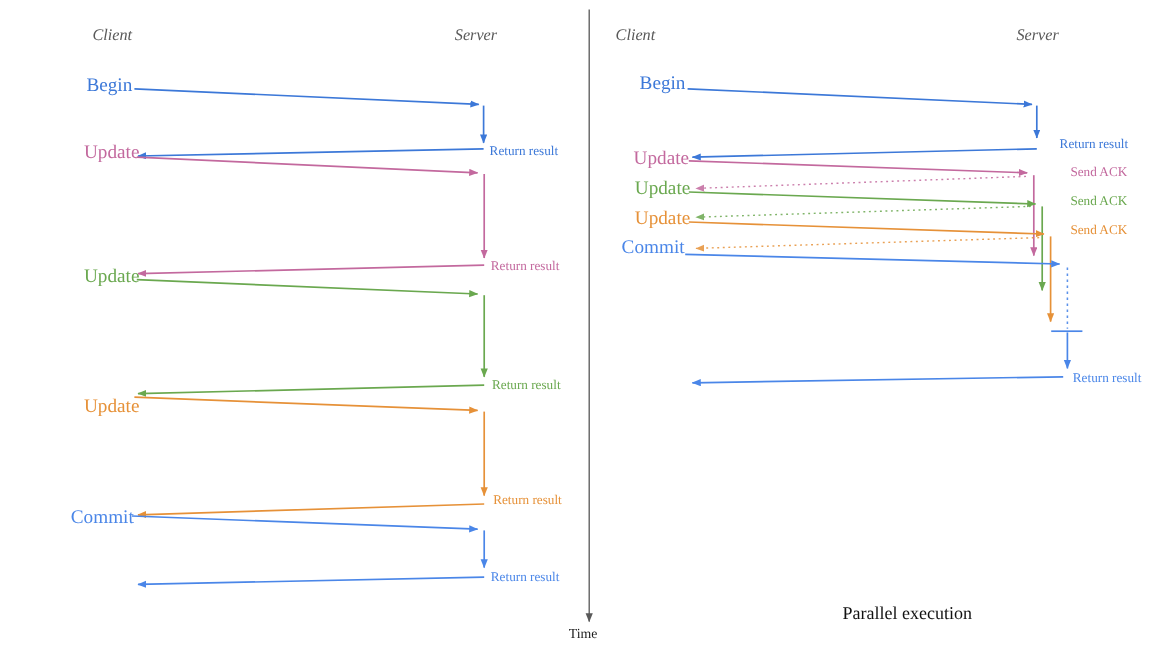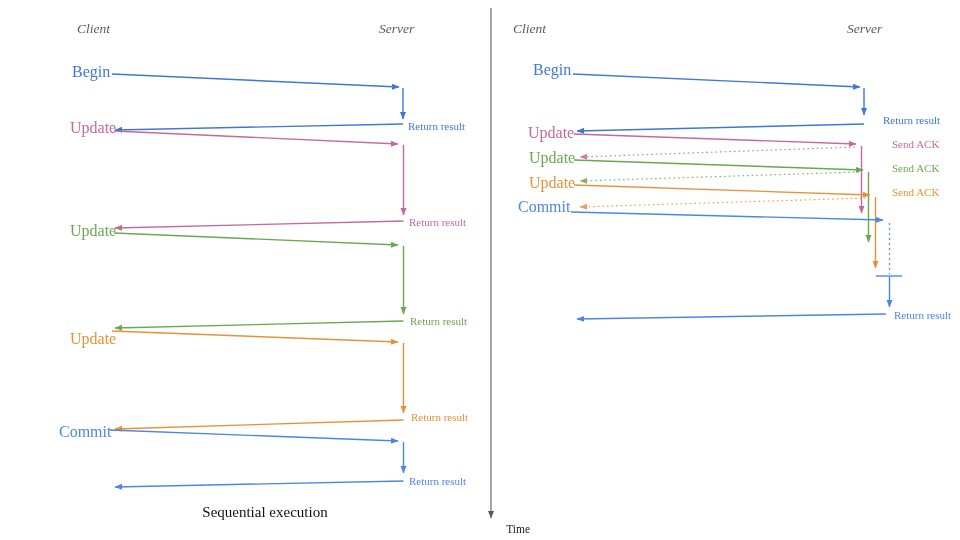--- a/index.html
+++ b/index.html
@@ -109,36 +109,36 @@
 
   <div class="lbl msg c-green" style="left:42px;top:224px;">Update</div>
   <div class="lbl rr  c-green" style="left:382px;top:314px;">Return result</div>
 
   <div class="lbl msg c-orange" style="left:42px;top:332px;">Update</div>
   <div class="lbl rr  c-orange" style="left:383px;top:410px;">Return result</div>
 
   <div class="lbl msg c-blue2" style="left:31px;top:425px;">Commit</div>
   <div class="lbl rr  c-blue2" style="left:381px;top:474px;">Return result</div>
 
-  <div class="lbl cap" style="left:152px;top:505px;width:170px;">Sequential execution</div>
 
   <div class="lbl hdr" style="left:485px;top:22px;">Client</div>
   <div class="lbl hdr" style="left:819px;top:22px;">Server</div>
 
   <div class="lbl msg c-blue" style="left:505px;top:63px;">Begin</div>
   <div class="lbl rr  c-blue" style="left:855px;top:113px;">Return result</div>
 
   <div class="lbl msg c-pink" style="left:500px;top:126px;">Update</div>
   <div class="lbl rr  c-pink" style="left:864px;top:137px;">Send ACK</div>
 
   <div class="lbl msg c-green" style="left:501px;top:151px;">Update</div>
   <div class="lbl rr  c-green" style="left:864px;top:161px;">Send ACK</div>
 
   <div class="lbl msg c-orange" style="left:501px;top:176px;">Update</div>
   <div class="lbl rr  c-orange" style="left:864px;top:185px;">Send ACK</div>
 
   <div class="lbl msg c-blue2" style="left:490px;top:200px;">Commit</div>
   <div class="lbl rr  c-blue2" style="left:866px;top:308px;">Return result</div>
 
+  <div class="lbl cap" style="left:648px;top:505px;width:160px;">Parallel execution</div>
 
-  <div class="lbl time" style="left:468px;top:522px;width:34px;text-align:right;">Time</div>
+  <div class="lbl time" style="left:446px;top:522px;width:34px;text-align:left;">Time</div>
 
 </div>
 
 </body></html>

